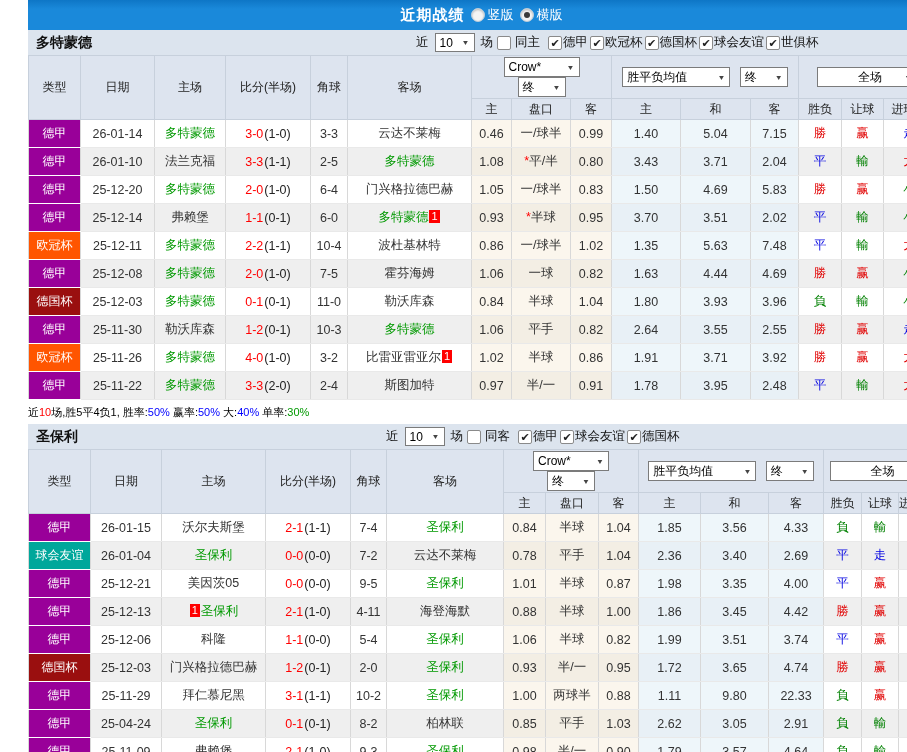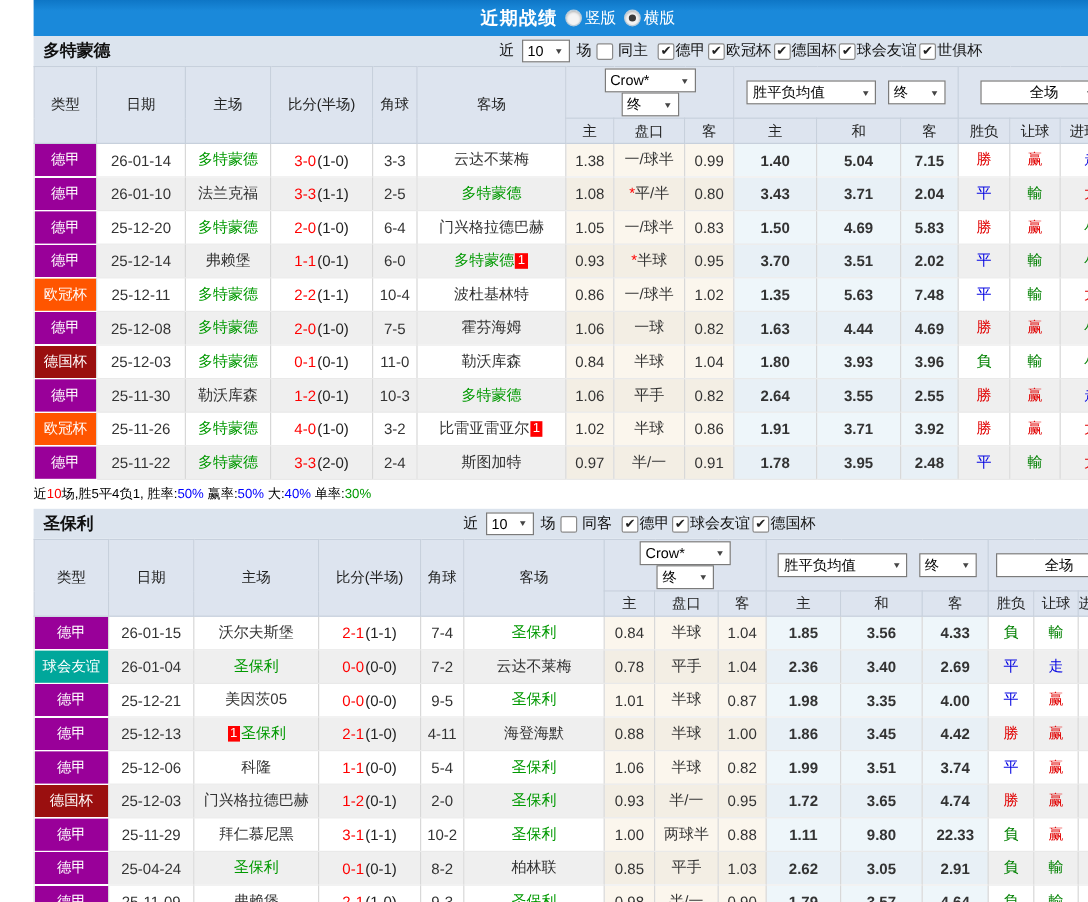--- a/index.html
+++ b/index.html
@@ -47,21 +47,21 @@
   tr.h1 th{height:21px;}
   tr.h2 th{height:20px;}
   th.grp{padding:1px 0;}
   tbody td{height:27px;padding:0;text-align:center;white-space:nowrap;overflow:hidden;
     border-right:1px solid #d8d8d8;border-left:1px solid #d8d8d8;border-bottom:1px solid #e9e9e9;
     font-size:12.5px;color:#333;}
   tbody tr{background:#fff;}
   tbody tr.even{background:#efefef;}
   td.cr{background:#fbf6ed;}
   tr.even td.cr{background:#f3eee4;}
-  td.bl{background:#eef6fa;font-weight:bold;}
+  td.bl{background:#eef6fa;}
   tr.even td.bl{background:#e8f0f6;}
   .type-td{color:#fff;font-size:12px;border-bottom:1px solid #fff !important;}
   .date-td{color:#333;}
   .act{color:#009900;}
   .ft{color:#ff0000;}
   .ht{color:#222;margin-left:1px;}
   .star{color:#ff0000;}
   .mk{display:inline-block;background:#ff0000;color:#fff;font-size:11px;line-height:13px;height:13px;
     padding:0 2px;margin:0 1px;vertical-align:1px;}
 
@@ -179,21 +179,21 @@
         </tr>
       </thead>
       <tbody>
   <tr data-name="match-row">
     <td class="type-td" data-name="league-type-cell" style="background: rgb(153, 0, 153);">德甲</td>
     <td class="date-td" data-name="date-cell">26-01-14</td>
     <td class="team-td" data-name="home-team-cell"><span class="act">多特蒙德</span></td>
     <td class="score-td" data-name="score-cell"><span class="ft" data-name="fulltime-score">3-0</span><span class="ht" data-name="halftime-score">(1-0)</span></td>
     <td data-name="corner-cell">3-3</td>
     <td class="team-td" data-name="away-team-cell"><span>云达不莱梅</span></td>
-    <td class="cr" data-name="odds-home-cell">1.38</td>
+    <td class="cr" data-name="odds-home-cell">0.46</td>
     <td class="cr" data-name="handicap-cell">一/球半</td>
     <td class="cr" data-name="odds-away-cell">0.99</td>
     <td class="bl" data-name="avg-home-cell">1.40</td>
     <td class="bl" data-name="avg-draw-cell">5.04</td>
     <td class="bl" data-name="avg-away-cell">7.15</td>
     <td data-name="result-cell" style="color: rgb(225, 0, 0);">勝</td>
     <td data-name="handicap-result-cell" style="color: rgb(225, 0, 0);">赢</td>
     <td data-name="goals-cell" style="color: rgb(0, 0, 225);">走</td>
   </tr>
 

